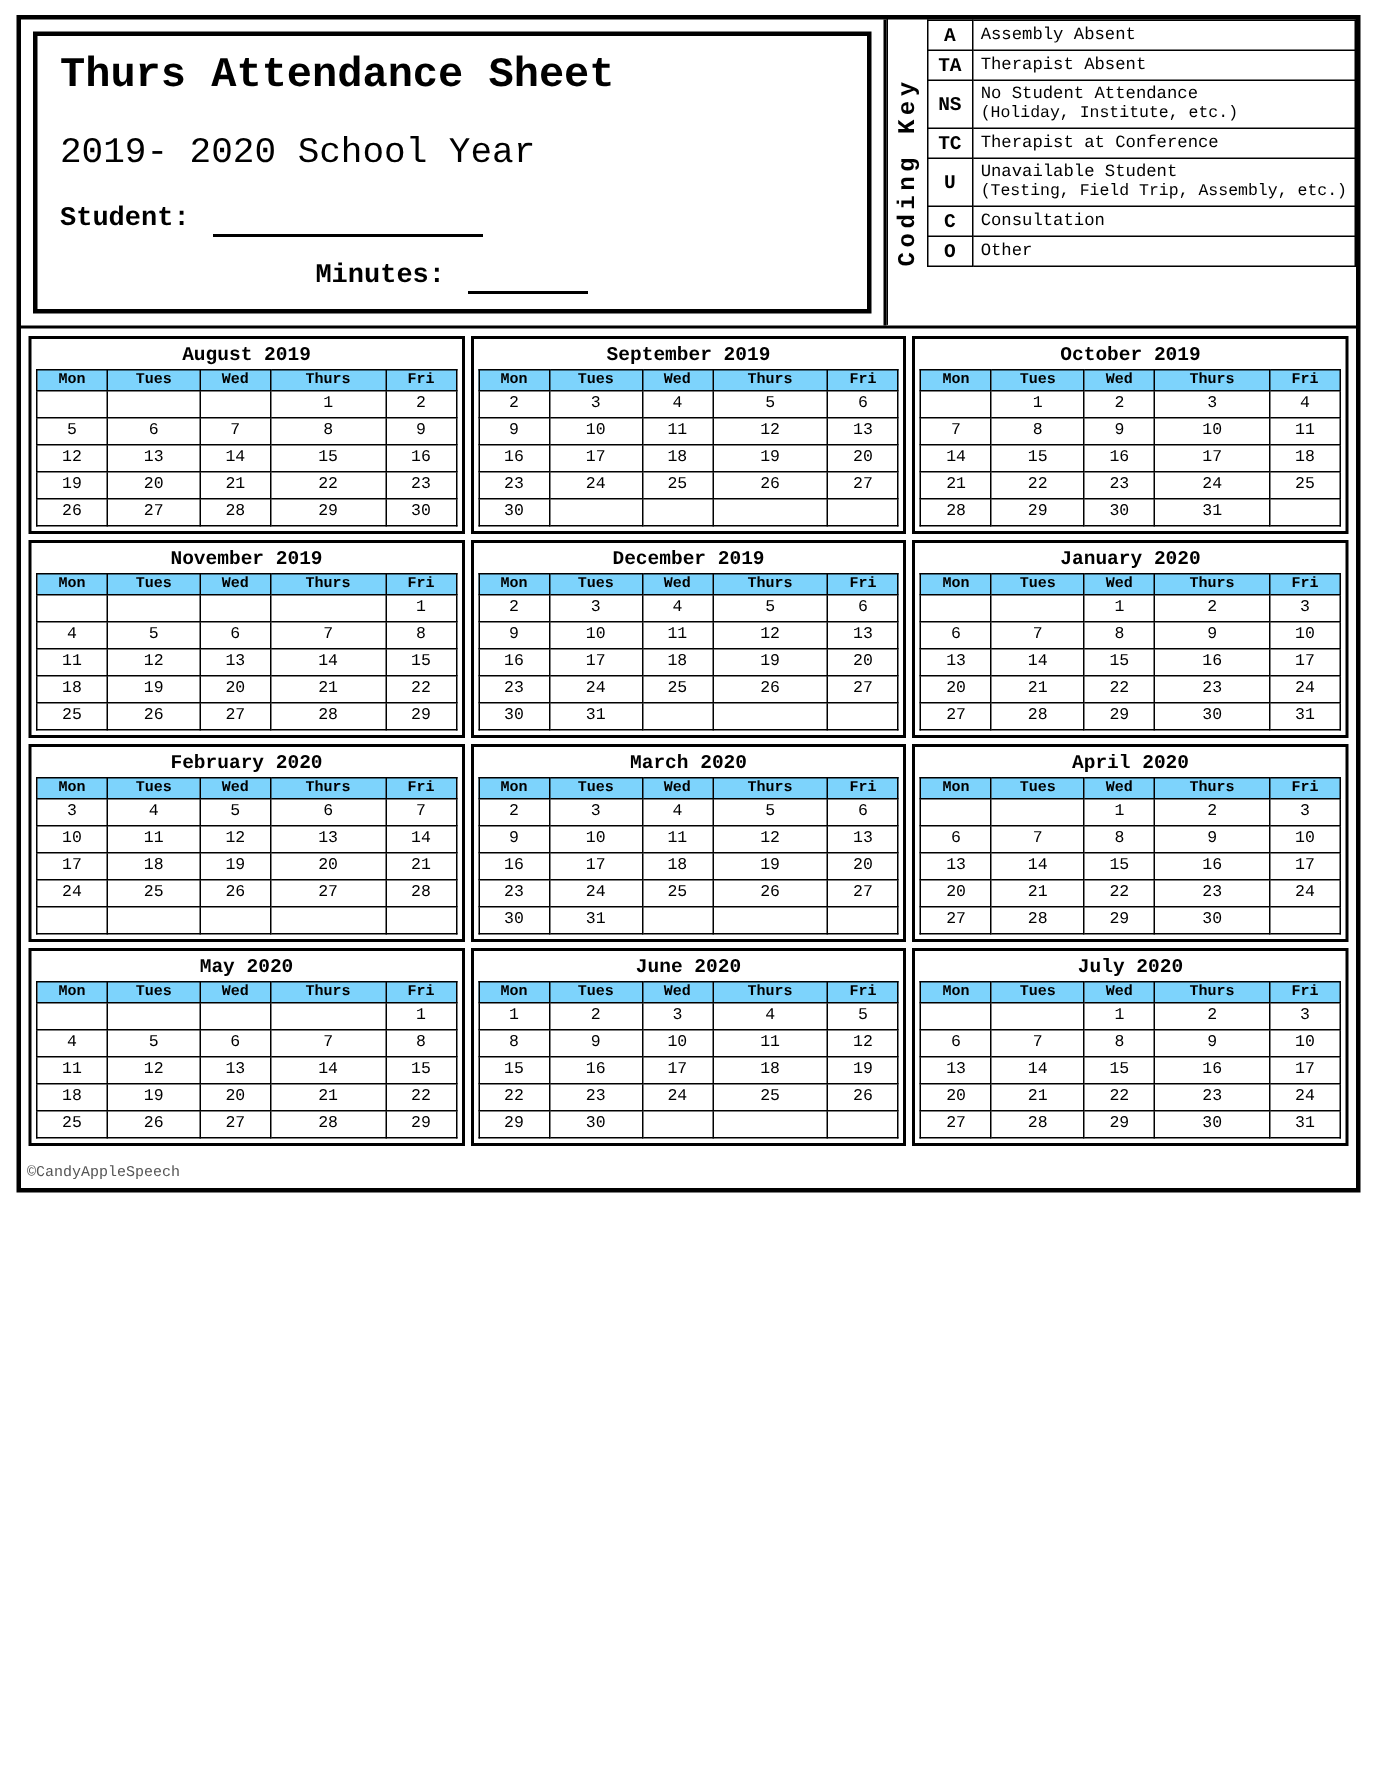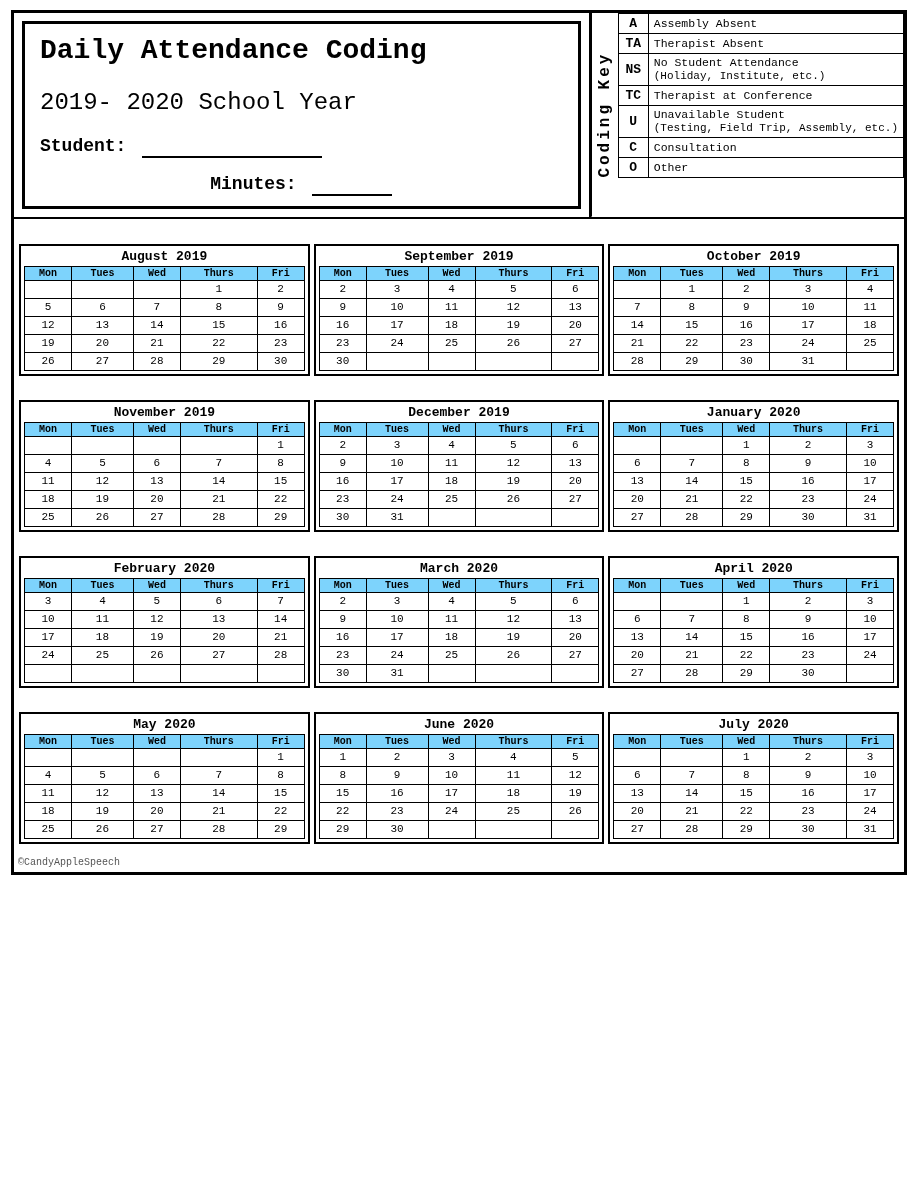--- a/index.html
+++ b/index.html
@@ -129,21 +129,20 @@
     .calendar-row {
       display: flex;
       gap: 4px;
       margin-bottom: 4px;
     }
 
     .calendar-month {
       flex: 1;
       border: 2px solid #000;
       padding: 3px;
-      margin-top: 20px;
     }
 
     .month-title {
       text-align: center;
       font-weight: bold;
       font-size: 13px;
       margin-bottom: 2px;
       font-family: 'Courier New', Courier, monospace;
     }
 
@@ -177,21 +176,21 @@
     }
   </style>
 </head>
 <body>
 
 <div class="page-wrapper">
 
   <div class="top-section">
 
     <div class="title-box">
-      <h1>Daily Attendance Coding</h1>
+      <h1>Thurs Attendance Sheet</h1>
       <div class="school-year">2019- 2020 School Year</div>
       <div class="student-line">
         <span>Student:</span>
         <span class="underline-field">&nbsp;</span>
       </div>
       <div class="minutes-line">
         <span>Minutes:</span>
         <span class="underline-field underline-short">&nbsp;</span>
       </div>
     </div>

